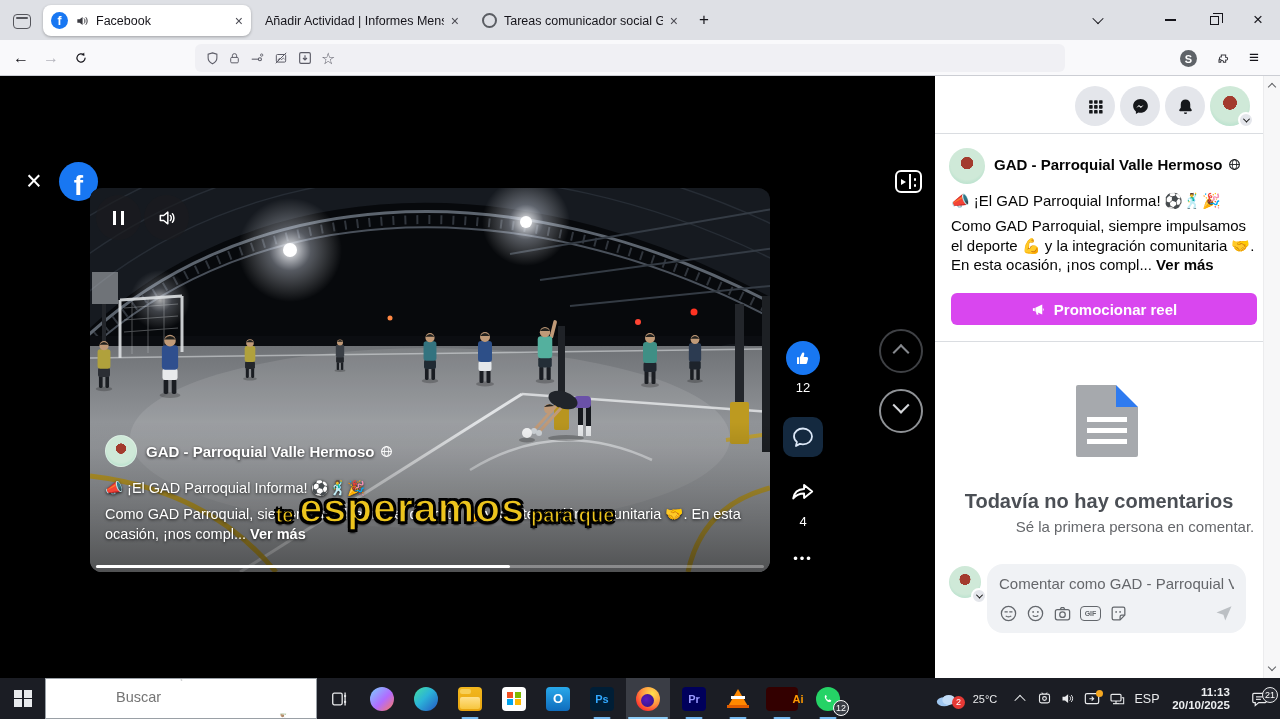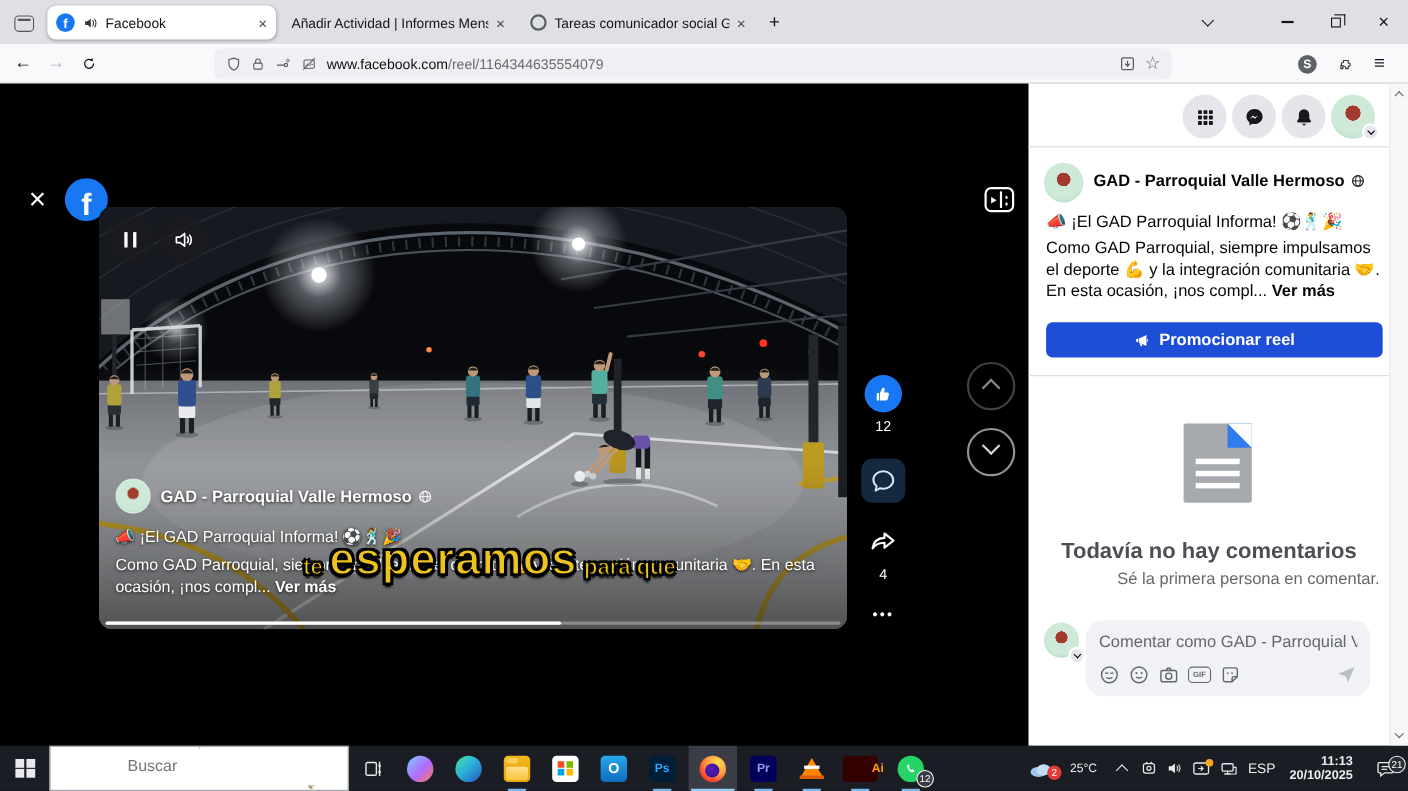--- a/index.html
+++ b/index.html
@@ -82,21 +82,21 @@
   .hdr-ic { position:absolute; top:10px; width:40px; height:40px; border-radius:50%; background:#e4e6eb; display:flex; align-items:center; justify-content:center; }
   .hdr-avatar { position:absolute; top:10px; left:275px; width:40px; height:40px; border-radius:50%; background:radial-gradient(circle at 50% 42%, #a33b2e 0 22%, #cfe9d8 23% 60%, #9fd8c0 100%); }
   .avbadge { position:absolute; width:16px; height:16px; border-radius:50%; background:#e4e6eb; border:2px solid #fff; display:flex; align-items:center; justify-content:center; }
   .avbadge .chev { width:5px; height:5px; border-color:#050505; border-width:1.5px; transform:rotate(45deg) translate(-1px,-1px); }
   .divider { position:absolute; left:0; width:328px; height:1px; background:#dadde1; }
   .p-name { position:absolute; left:59px; top:80px; font-size:15px; font-weight:bold; color:#050505; display:flex; align-items:center; gap:6px; }
   .p-avatar { position:absolute; left:14px; top:72px; width:36px; height:36px; border-radius:50%; background:radial-gradient(circle at 50% 42%, #a33b2e 0 22%, #cfe9d8 23% 60%, #9fd8c0 100%); }
   .p-line1 { position:absolute; left:16px; top:116px; width:302px; font-size:15px; color:#050505; }
   .p-desc { position:absolute; left:16px; top:140px; width:304px; font-size:15px; line-height:19.5px; color:#050505; }
   .p-desc b { font-weight:bold; }
-  .promote { position:absolute; left:16px; top:217px; width:306px; height:32px; border-radius:6px; background:#1d4ed8; color:#fff; font-size:15px; font-weight:bold; display:flex; align-items:center; justify-content:center; gap:8px; }
+  .promote { position:absolute; left:16px; top:217px; width:306px; height:32px; border-radius:6px; background:#d946ef; color:#fff; font-size:15px; font-weight:bold; display:flex; align-items:center; justify-content:center; gap:8px; }
   .docicon { position:absolute; left:141px; top:309px; width:62px; height:72px; background:#a6a9ad; border-radius:2px; }
   .docicon::before { content:""; position:absolute; top:0; right:0; border-style:solid; border-width:0 22px 22px 0; border-color:#fff #fff #2f7bf0 #2f7bf0; }
   .docicon::after { content:""; position:absolute; left:11px; right:11px; top:32px; height:5px; background:#fff; box-shadow:0 11px 0 #fff, 0 22px 0 #fff; }
   .empty-title { position:absolute; left:0; top:414px; width:328px; text-align:center; font-size:20px; font-weight:bold; color:#4b4f55; }
   .empty-sub { position:absolute; left:0; top:442px; width:328px; text-align:center; font-size:15px; color:#65676b;margin-left:36px; }
   .cmp-avatar { position:absolute; left:14px; top:490px; width:32px; height:32px; border-radius:50%; background:radial-gradient(circle at 50% 42%, #a33b2e 0 22%, #cfe9d8 23% 60%, #9fd8c0 100%); }
   .composer { position:absolute; left:52px; top:488px; width:259px; height:69px; background:#f0f2f5; border-radius:16px; padding:11px 12px 0; }
   .cmp-ph { font-size:15px; color:#65676b; white-space:nowrap; overflow:hidden; }
   .cmp-row { position:absolute; left:12px; right:12px; bottom:10px; display:flex; align-items:center; gap:8px; color:#63676c; }
   .gifbox { width:21px; height:15px; border:1.5px solid #63676c; border-radius:4px; font-size:7px; font-weight:bold; display:flex; align-items:center; justify-content:center; color:#63676c; }
@@ -194,21 +194,20 @@
         <svg width="16" height="14" viewBox="0 0 24 24" class="toolic">
           <line x1="3" y1="14" x2="15" y2="14" stroke="#5b5b66" stroke-width="1.8"></line>
           <circle cx="17" cy="14" r="2.6" stroke="#5b5b66" stroke-width="1.8" fill="none"></circle>
           <circle cx="20" cy="7" r="2" stroke="#5b5b66" stroke-width="1.5" fill="none"></circle>
         </svg>
         <svg width="16" height="14" viewBox="0 0 24 24" class="toolic">
           <rect x="4" y="6" width="16" height="13" rx="2" stroke="#5b5b66" stroke-width="1.7" fill="none"></rect>
           <path d="M6 16l4-4 3 3 3-3 2 2" stroke="#5b5b66" stroke-width="1.5" fill="none"></path>
           <line x1="3" y1="21" x2="21" y2="3" stroke="#5b5b66" stroke-width="1.7"></line>
         </svg>
-        <span class="urltext"><span>www.facebook.com</span><span class="path">/reel/1164344635554079</span></span>
         <svg width="16" height="16" viewBox="0 0 24 24" class="toolic">
           <rect x="4" y="4" width="16" height="16" rx="2" stroke="#5b5b66" stroke-width="1.7" fill="none"></rect>
           <path d="M12 8v6M9 12l3 3 3-3" stroke="#5b5b66" stroke-width="1.7" fill="none"></path>
         </svg>
         <span style="font-size:16px; color:#5b5b66;">☆</span>
       </div>
 
       <div class="abs" style="left:1180px; top:10px;">
         <span class="sbadge">S</span>
       </div>

